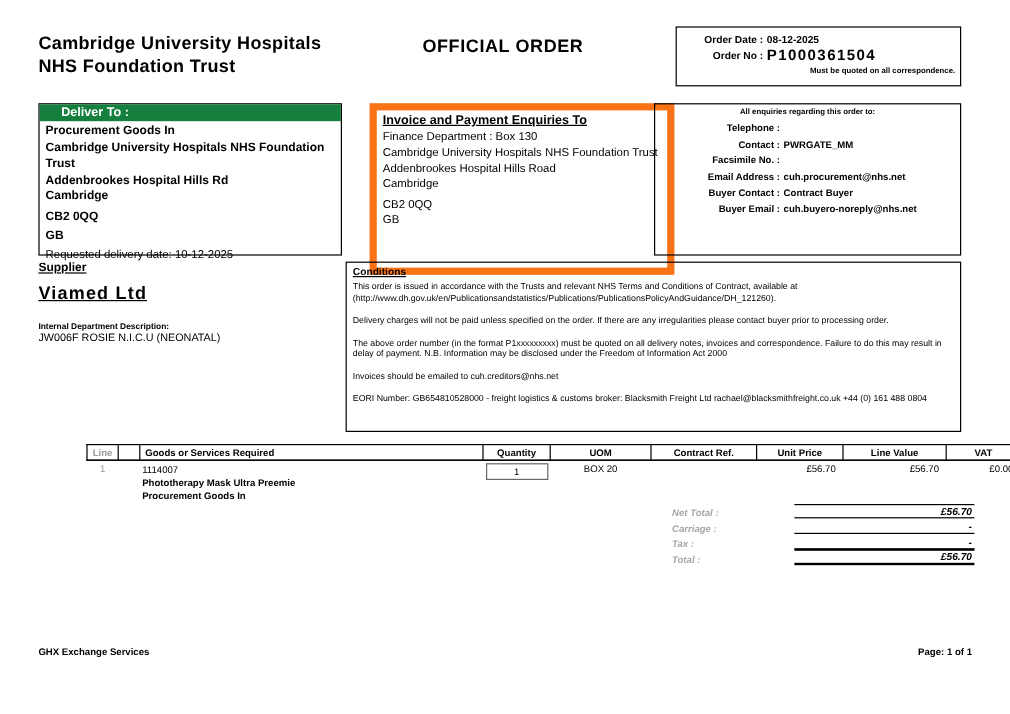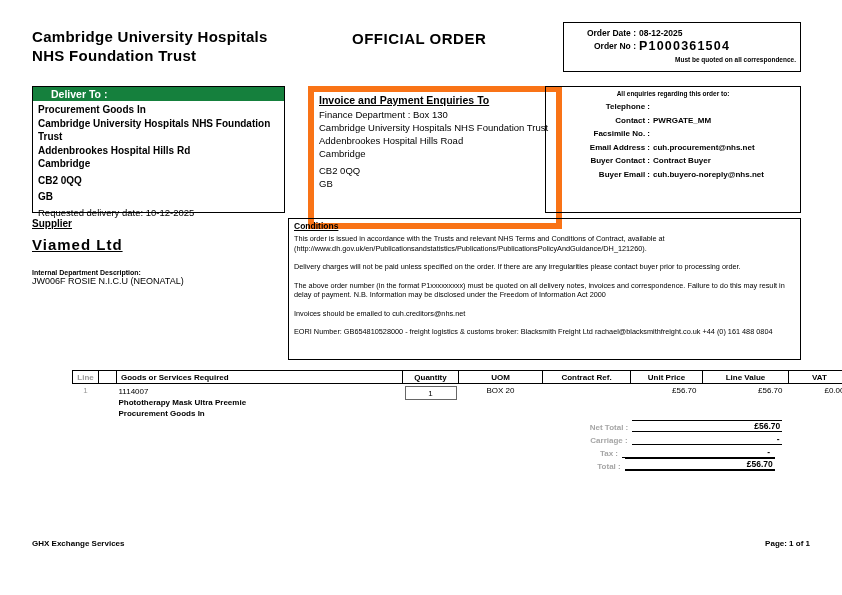--- a/index.html
+++ b/index.html
@@ -47,21 +47,21 @@
   .items-table th.line-h { color:#999; }
   .items-table td { font-size:8px; vertical-align:top; padding:2px 2px 0 2px; }
   .items-table td.line-c { color:#999; text-align:center; }
   .items-table td.num { text-align:right; padding-right:6px; }
   .items-table td.ctr { text-align:center; }
   .goods-code { font-size:8px; line-height:11px; }
   .goods-desc, .goods-cat { font-size:8px; font-weight:bold; line-height:11px; }
   .qty-box { border:1px solid #666; width:100%; height:14px; text-align:center; font-size:8px; line-height:13px; }
   
   .totals { position:absolute; left:560px; top:420px; width:252px; }
-  .tot-row { display:flex; justify-content:center; align-items:flex-end; height:12px; margin-bottom:1px; }
+  .tot-row { display:flex; justify-content:space-between; align-items:flex-end; height:12px; margin-bottom:1px;font-style:italic; }
   .tot-label { font-size:8px; font-weight:bold; color:#a6a6a6; text-align:right; margin-right:4px; }
   .tot-value { width:150px; font-size:8.5px; font-weight:bold; text-align:right; border-bottom:1px solid #000; padding-right:2px; }
   .tot-row.first .tot-value { border-top:1px solid #000; }
   .tot-row.grand .tot-value { border-top:2px solid #000; border-bottom:2px solid #000; }
   .tot-value.dash { font-weight:bold; }
   
   .footer-left  { position:absolute; left:32px; top:539px; font-size:8px; font-weight:bold; }
   .footer-right { position:absolute; right:32px; top:539px; font-size:8px; font-weight:bold; }
 </style>
 </head>

